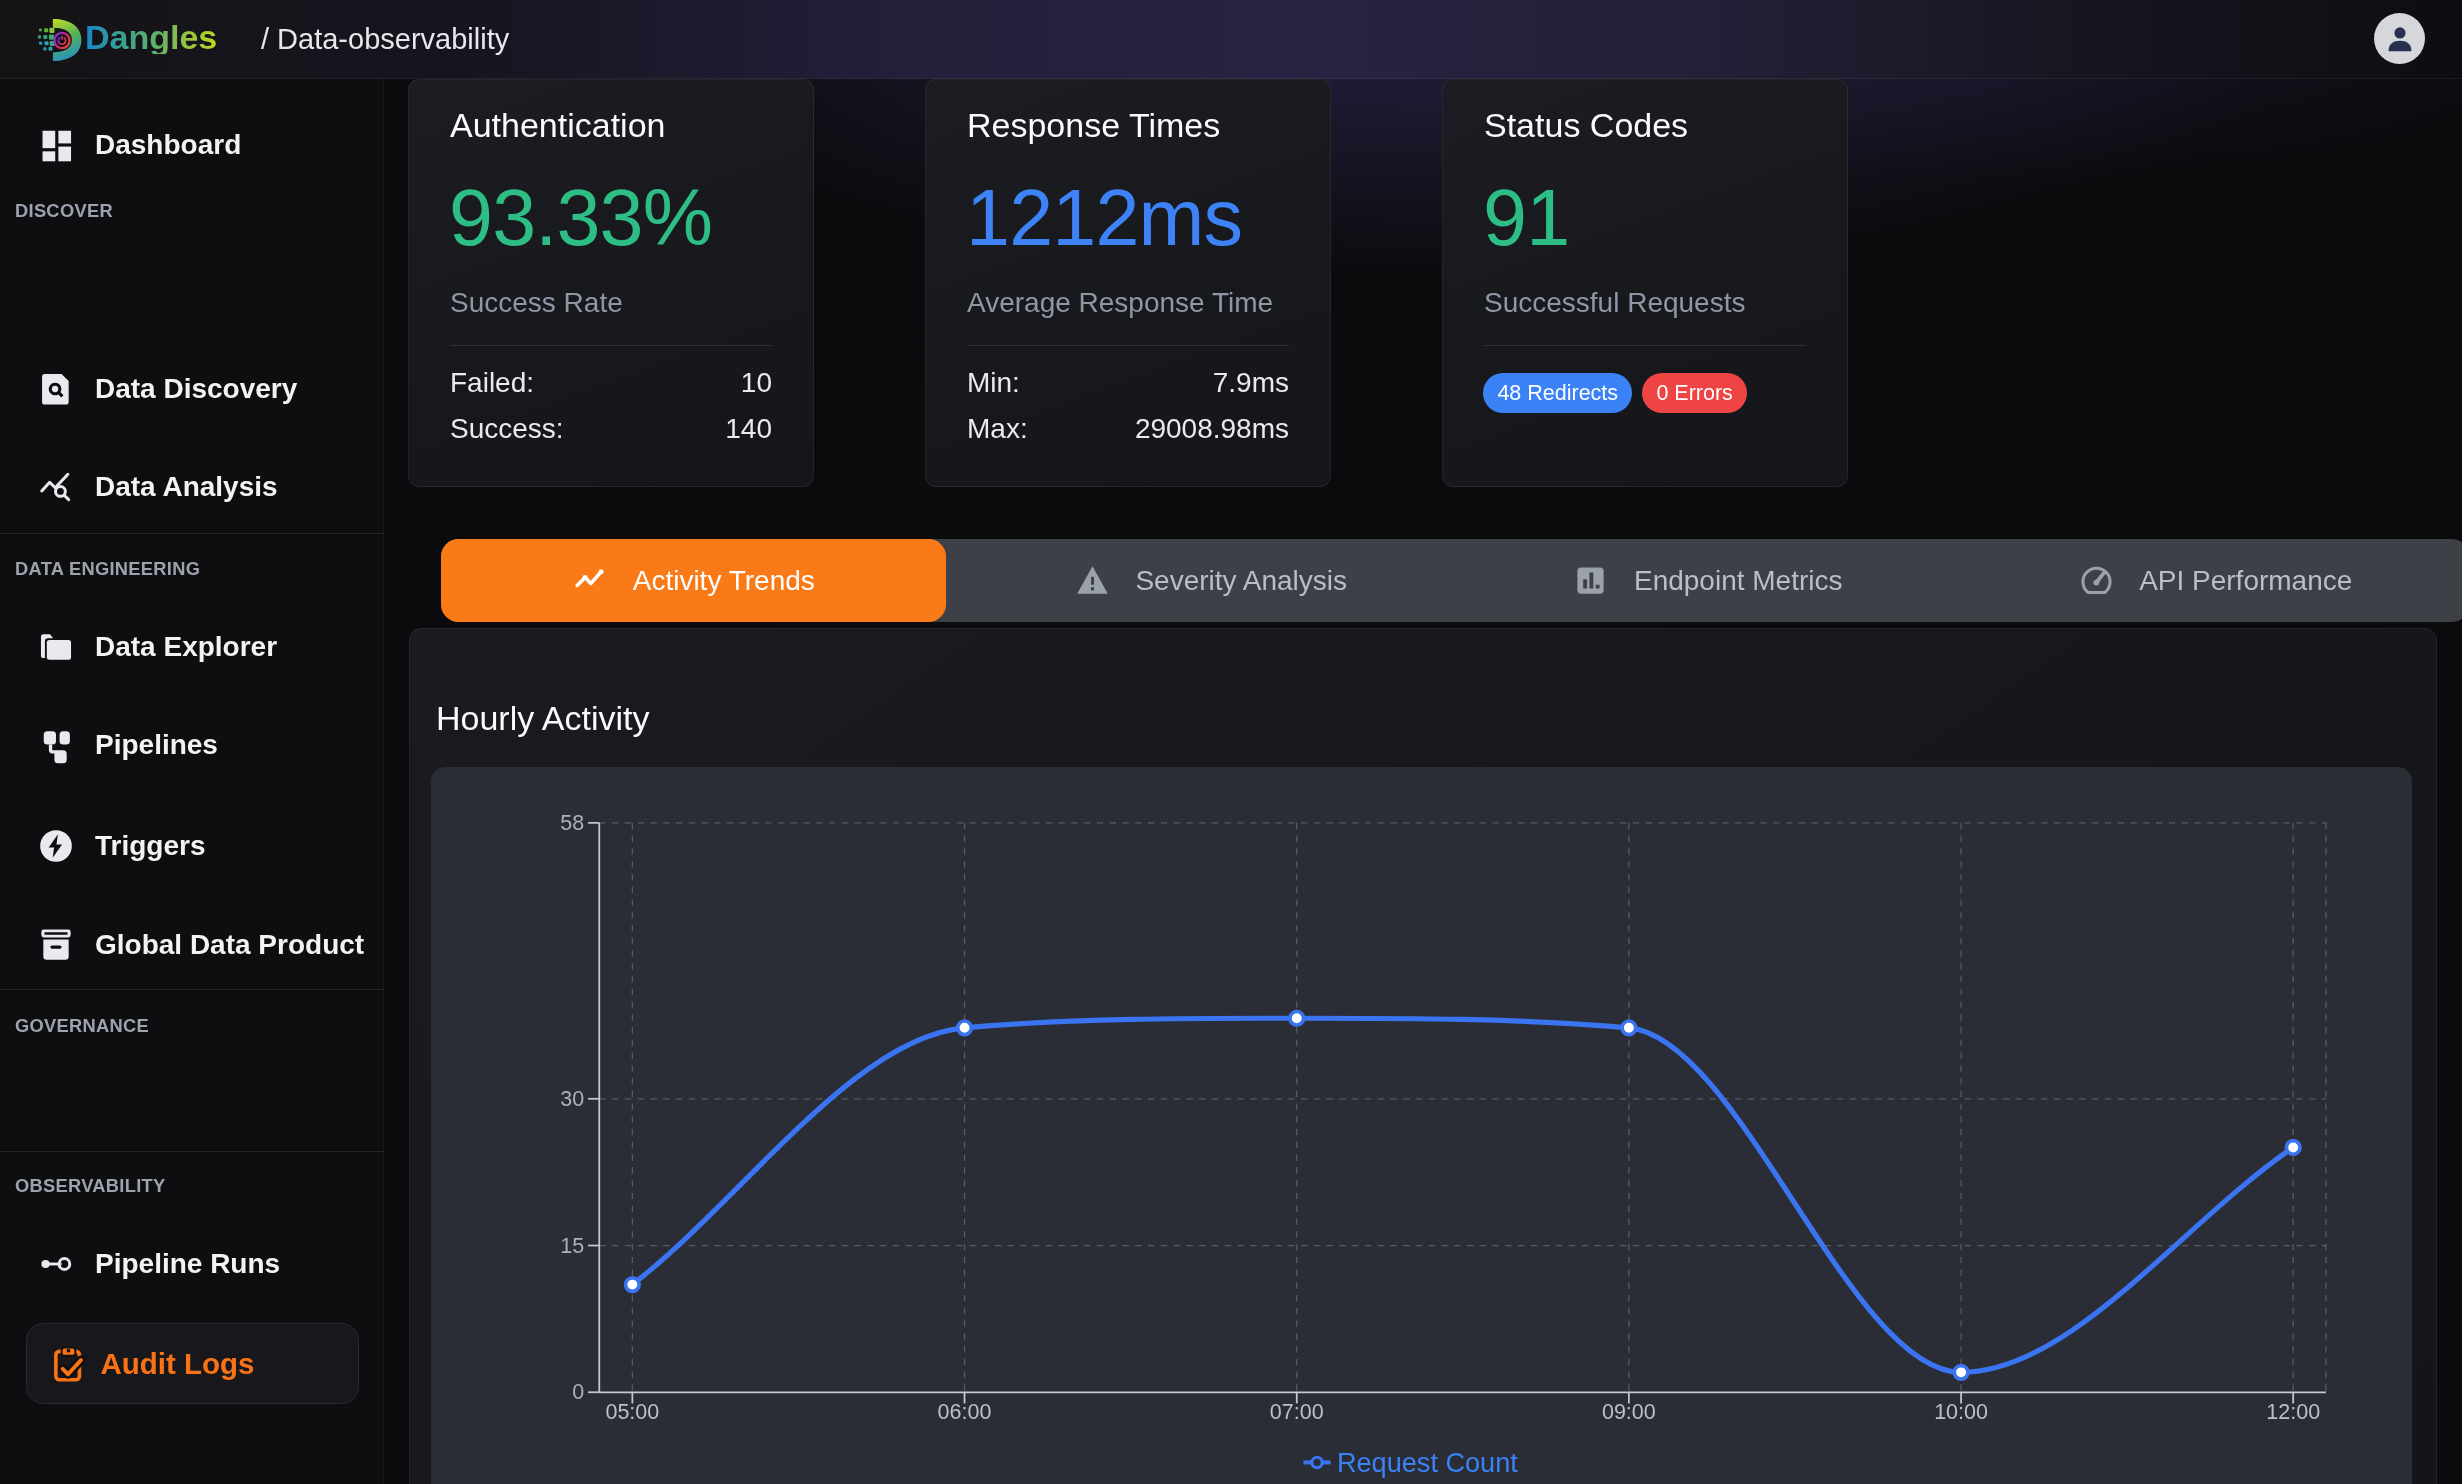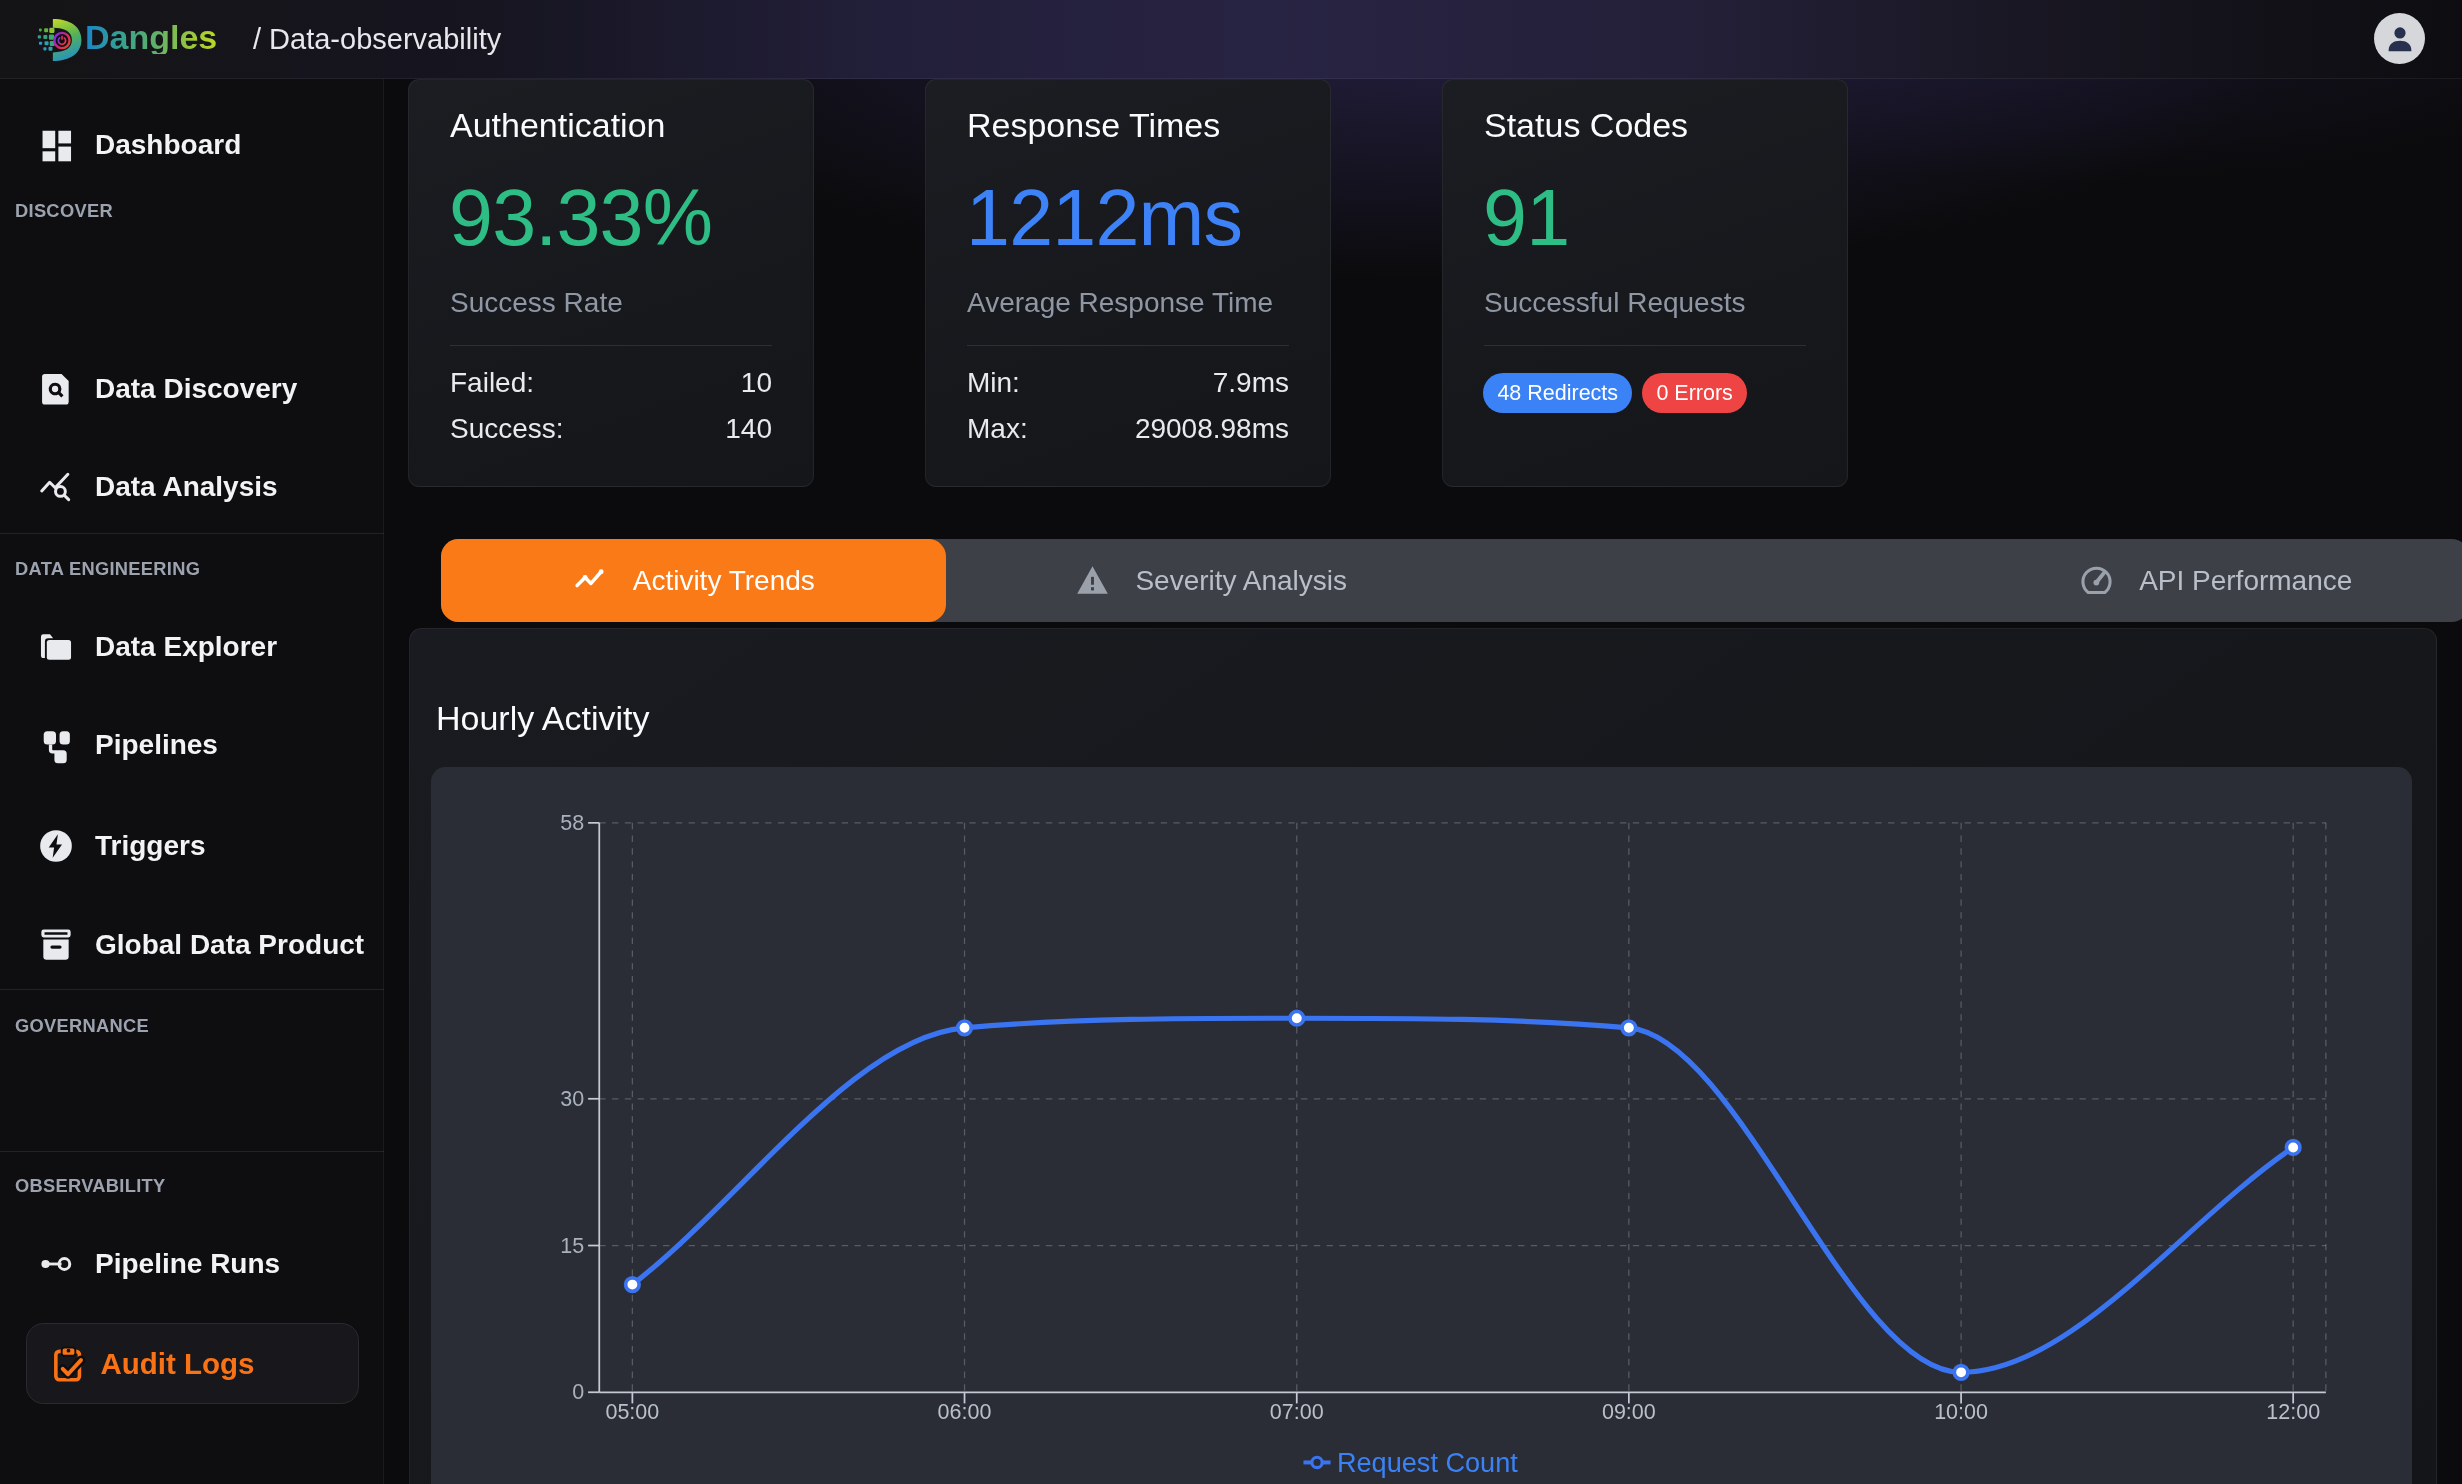--- a/index.html
+++ b/index.html
@@ -12,21 +12,21 @@
     #0b0b0d;
 }
 
 #header { position:absolute; left:0; top:0; width:2462px; height:79px;
   background:linear-gradient(90deg, #141416 0%, #161520 20%, #221f3a 36%, #272342 52%, #242039 68%, #17151f 85%, #0d0d11 100%);
   border-bottom:0.8px solid rgba(255,255,255,0.06); }
 #logoicon { position:absolute; left:37px; top:17.5px; }
 #logotext { position:absolute; left:85px; top:20px; font-size:34px; font-weight:bold; line-height:1; letter-spacing:0px;
   background:linear-gradient(90deg,#1a86c8 0%, #3aa38b 30%, #63b168 55%, #9ac73b 80%, #b9da22 100%);
   -webkit-background-clip:text; background-clip:text; color:transparent; }
-#crumb { position:absolute; left:253px; top:25px; font-size:29px; font-weight:400; color:#e7e8ec; line-height:1; }
+#crumb { position:absolute; left:261px; top:25px; font-size:29px; font-weight:400; color:#e7e8ec; line-height:1; }
 #avatar { position:absolute; left:2374px; top:12.8px; width:51px; height:51px; border-radius:50%; background:#d5d7da; }
 #avatar svg { position:absolute; left:9.6px; top:9.6px; }
 
 #sidebar { position:absolute; left:0; top:79px; width:384px; height:1405px; background:#0e0e10;
   border-right:0.8px solid rgba(255,255,255,0.05); }
 .sect { position:absolute; left:15px; font-size:18.3px; font-weight:600; letter-spacing:0.3px; color:#9ca3af; }
 .item { position:absolute; left:0; width:384px; height:48px; }
 .item .ic { position:absolute; left:37px; top:50%; transform:translateY(-50%); }
 .item .tx { position:absolute; left:95px; top:50%; transform:translateY(-50%); font-size:28px; font-weight:700; color:#f2f3f5; white-space:nowrap; }
 .divider { position:absolute; left:0; width:384px; height:0; border-top:1.6px solid rgba(255,255,255,0.09); }
@@ -218,20 +218,28 @@
         <circle cx="20" cy="6" r="1.7" fill="#fff" stroke="none"></circle>
       </svg>
       Activity Trends</div>
     <div class="tab" id="tab1" style="left:516px; width:508px;">
       <svg width="35" height="35" viewBox="0 0 24 24" fill="#9aa1ab">
         <path d="M12 2.2 22.5 21H1.5Z M12 9v5h0 M12 16.5v2.2" fill-rule="evenodd"></path>
         <rect x="11" y="9.5" width="2" height="5.4" fill="#3d4046"></rect>
         <rect x="11" y="16.6" width="2" height="2.2" fill="#3d4046"></rect>
       </svg>
       Severity Analysis</div>
+    <div class="tab" id="tab2" style="left:1013px; width:508px;">
+      <svg width="35" height="35" viewBox="0 0 24 24">
+        <rect x="3" y="3" width="18" height="18" rx="2.5" fill="#9aa1ab"></rect>
+        <rect x="7" y="11.2" width="2.6" height="6.3" fill="#3d4046"></rect>
+        <rect x="11.3" y="6.5" width="2.6" height="11" fill="#3d4046"></rect>
+        <rect x="15.6" y="14.9" width="2.6" height="2.6" fill="#3d4046"></rect>
+      </svg>
+      Endpoint Metrics</div>
     <div class="tab" id="tab3" style="left:1521px; width:507px;">
       <svg width="35" height="35" viewBox="0 0 24 24" fill="none" stroke="#9aa1ab" stroke-width="2.1">
         <path d="M6.3 20.2 A 9.3 9.3 0 1 1 17.7 20.2 L 6.3 20.2 Z" stroke-linejoin="round"></path>
         <path d="M11.9 13.4 17.3 6.6" stroke-width="2.7" stroke-linecap="round"></path>
         <circle cx="11.9" cy="13.4" r="2" fill="#9aa1ab" stroke="none"></circle>
       </svg>
       API Performance</div>
   </div>
 
   <div id="chartcard"></div>

